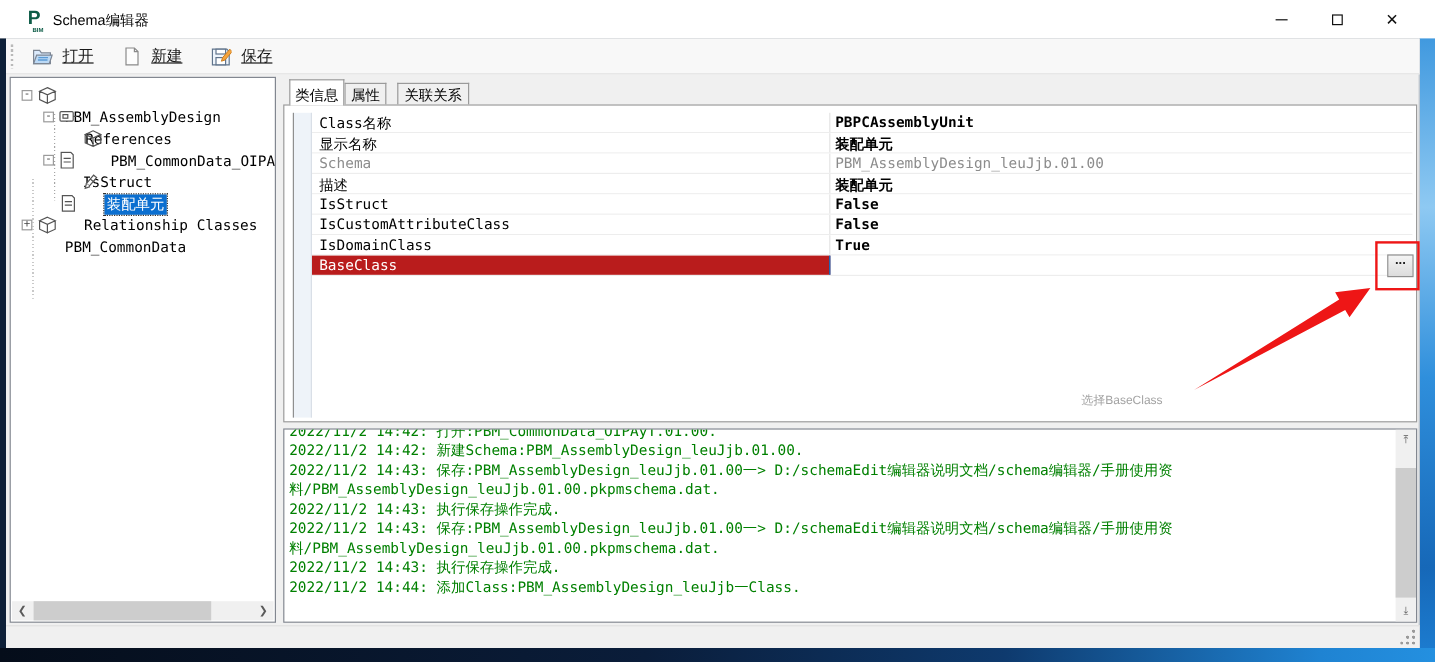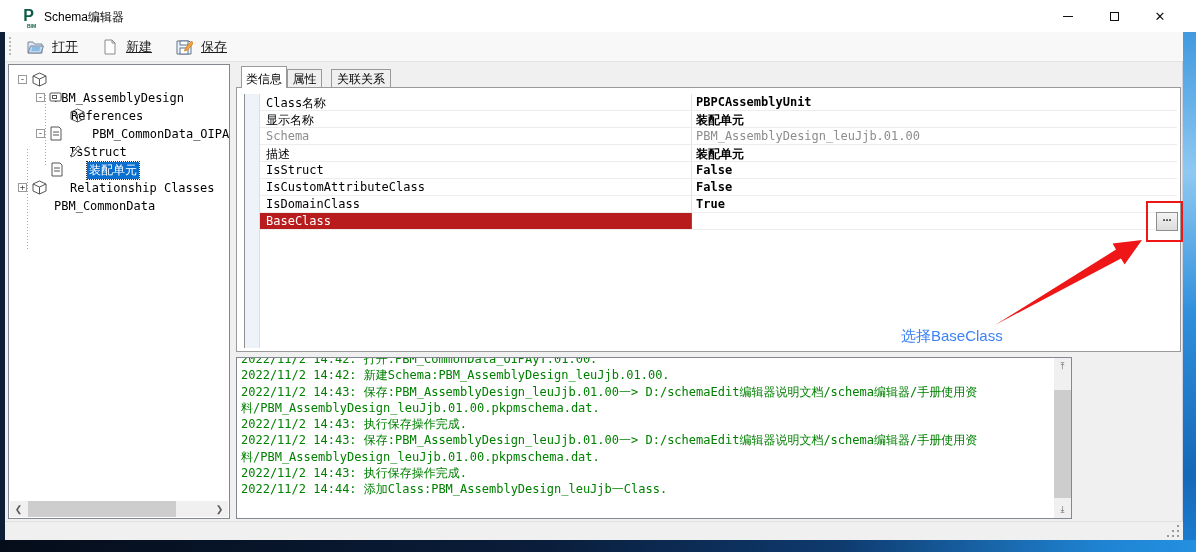--- a/index.html
+++ b/index.html
@@ -71,25 +71,25 @@
     border-bottom:1px solid #ededed; background:#fff;
     font-family:"DejaVu Sans Mono", monospace; font-size:12px; }
   .glabel { width:432px; padding:1px 12px 0 6px; border-right:1px solid #e4e4e4; overflow:hidden; }
   .gvalue { flex:1; padding:1px 0 0 4px; font-weight:bold; overflow:hidden; }
   .grow.dim .glabel, .grow.dim .gvalue { color:#8c8c8c; font-weight:normal; }
   .grow.selected .glabel { background:#b91c1c; color:#fff; border-right-color:#0078d7; }
   .browse-btn { left:1156px; top:212px; width:22px; height:19px; z-index:5;
     background:linear-gradient(180deg,#f4f4f4,#dcdcdc); border:1px solid #8e8e8e;
     font-size:11px; line-height:9px; text-align:center; color:#222; font-weight:bold; }
   .red-box { left:1146px; top:201px; width:37px; height:41px; border:2px solid #ee1616; z-index:6; }
-  .anno-text { left:901px; top:327px; color:#3b82f6; font-size:15px; z-index:6; }
+  .anno-text { left:901px; top:327px; color:#a3a3a3; font-size:10px; z-index:6; }
   .anno-arrow { left:236px; top:87px; width:945px; height:265px; z-index:6; pointer-events:none; }
 
   
-  .log-panel { left:236px; top:357px; width:836px; height:162px; background:#fff;
+  .log-panel { left:236px; top:357px; width:945px; height:162px; background:#fff;
     border:1px solid #828790; overflow:hidden; }
   .log-lines { position:absolute; left:4px; top:-7px; width:920px;
     font-family:"DejaVu Sans Mono", monospace; font-size:12px; line-height:16.3px;
     color:#008000; white-space:nowrap; }
   .log-vscroll { position:absolute; right:0; top:0; width:17px; height:160px; background:#f0f0f0; }
   .vbtn { position:absolute; left:0; width:17px; height:17px; color:#5a5a5a; font-size:9px;
     display:flex; align-items:center; justify-content:center; }
   .vthumb { position:absolute; left:0; top:32px; width:17px; height:108px; background:#cdcdcd; }
 
   

